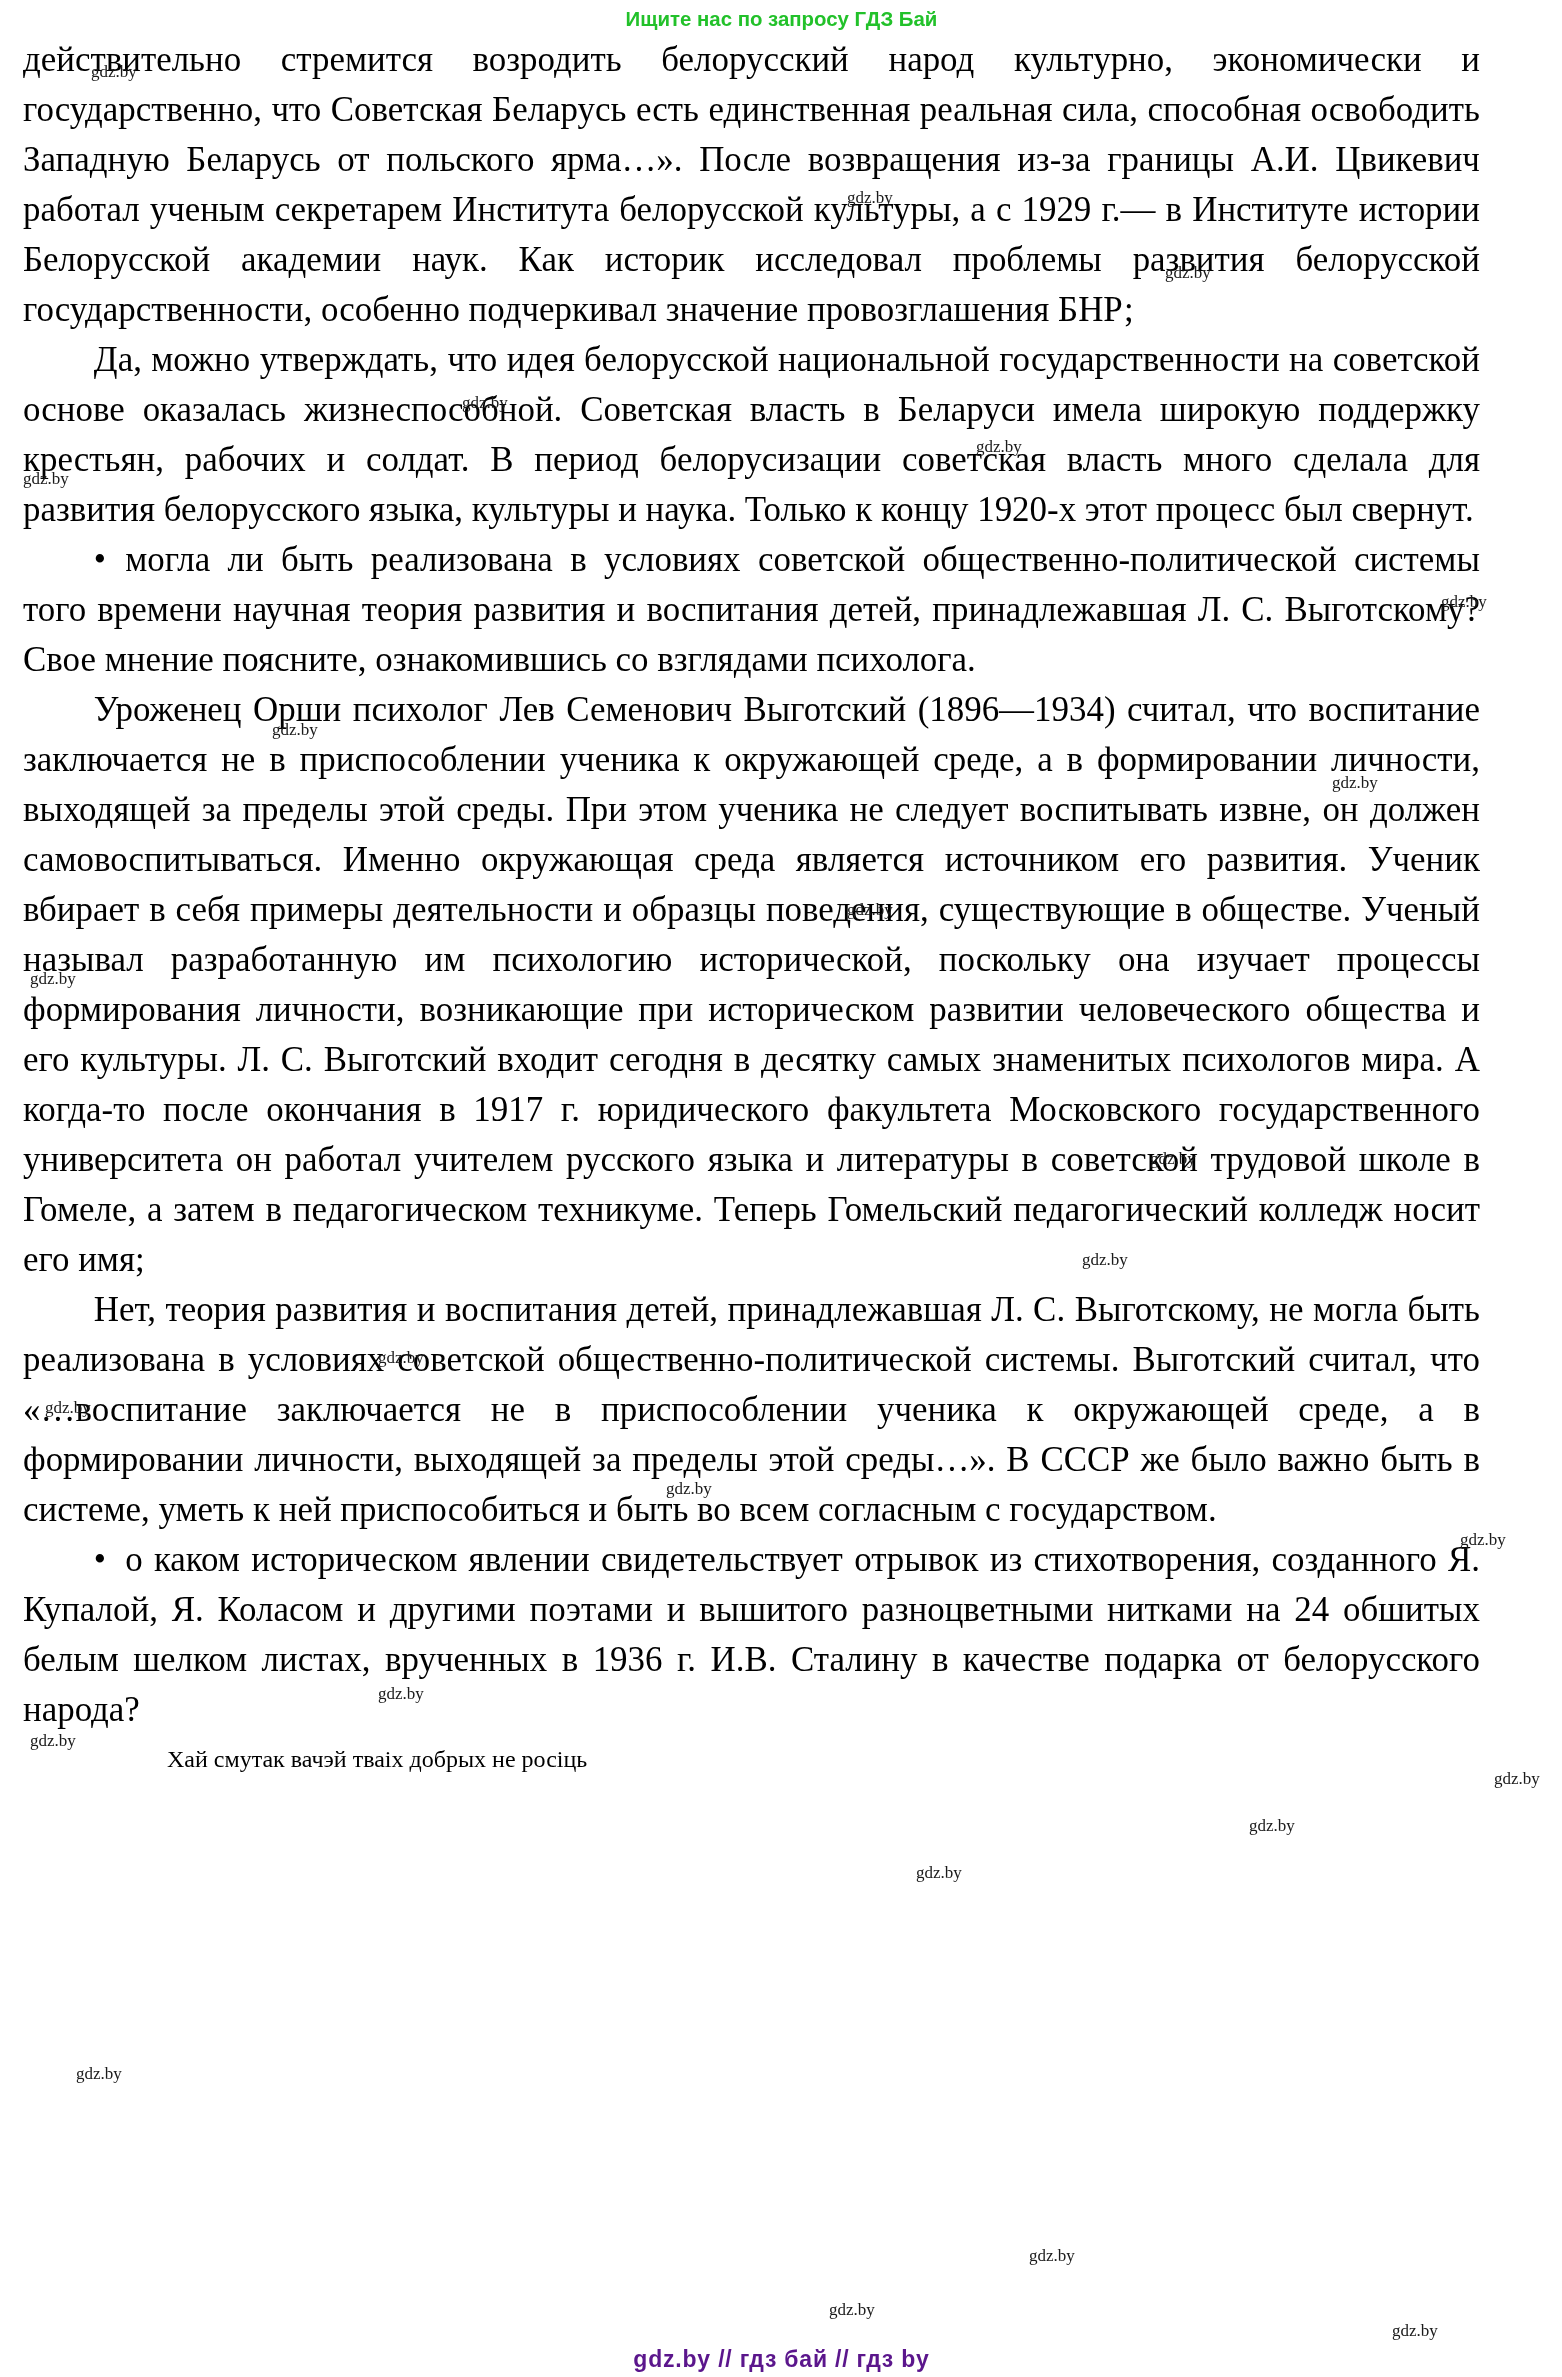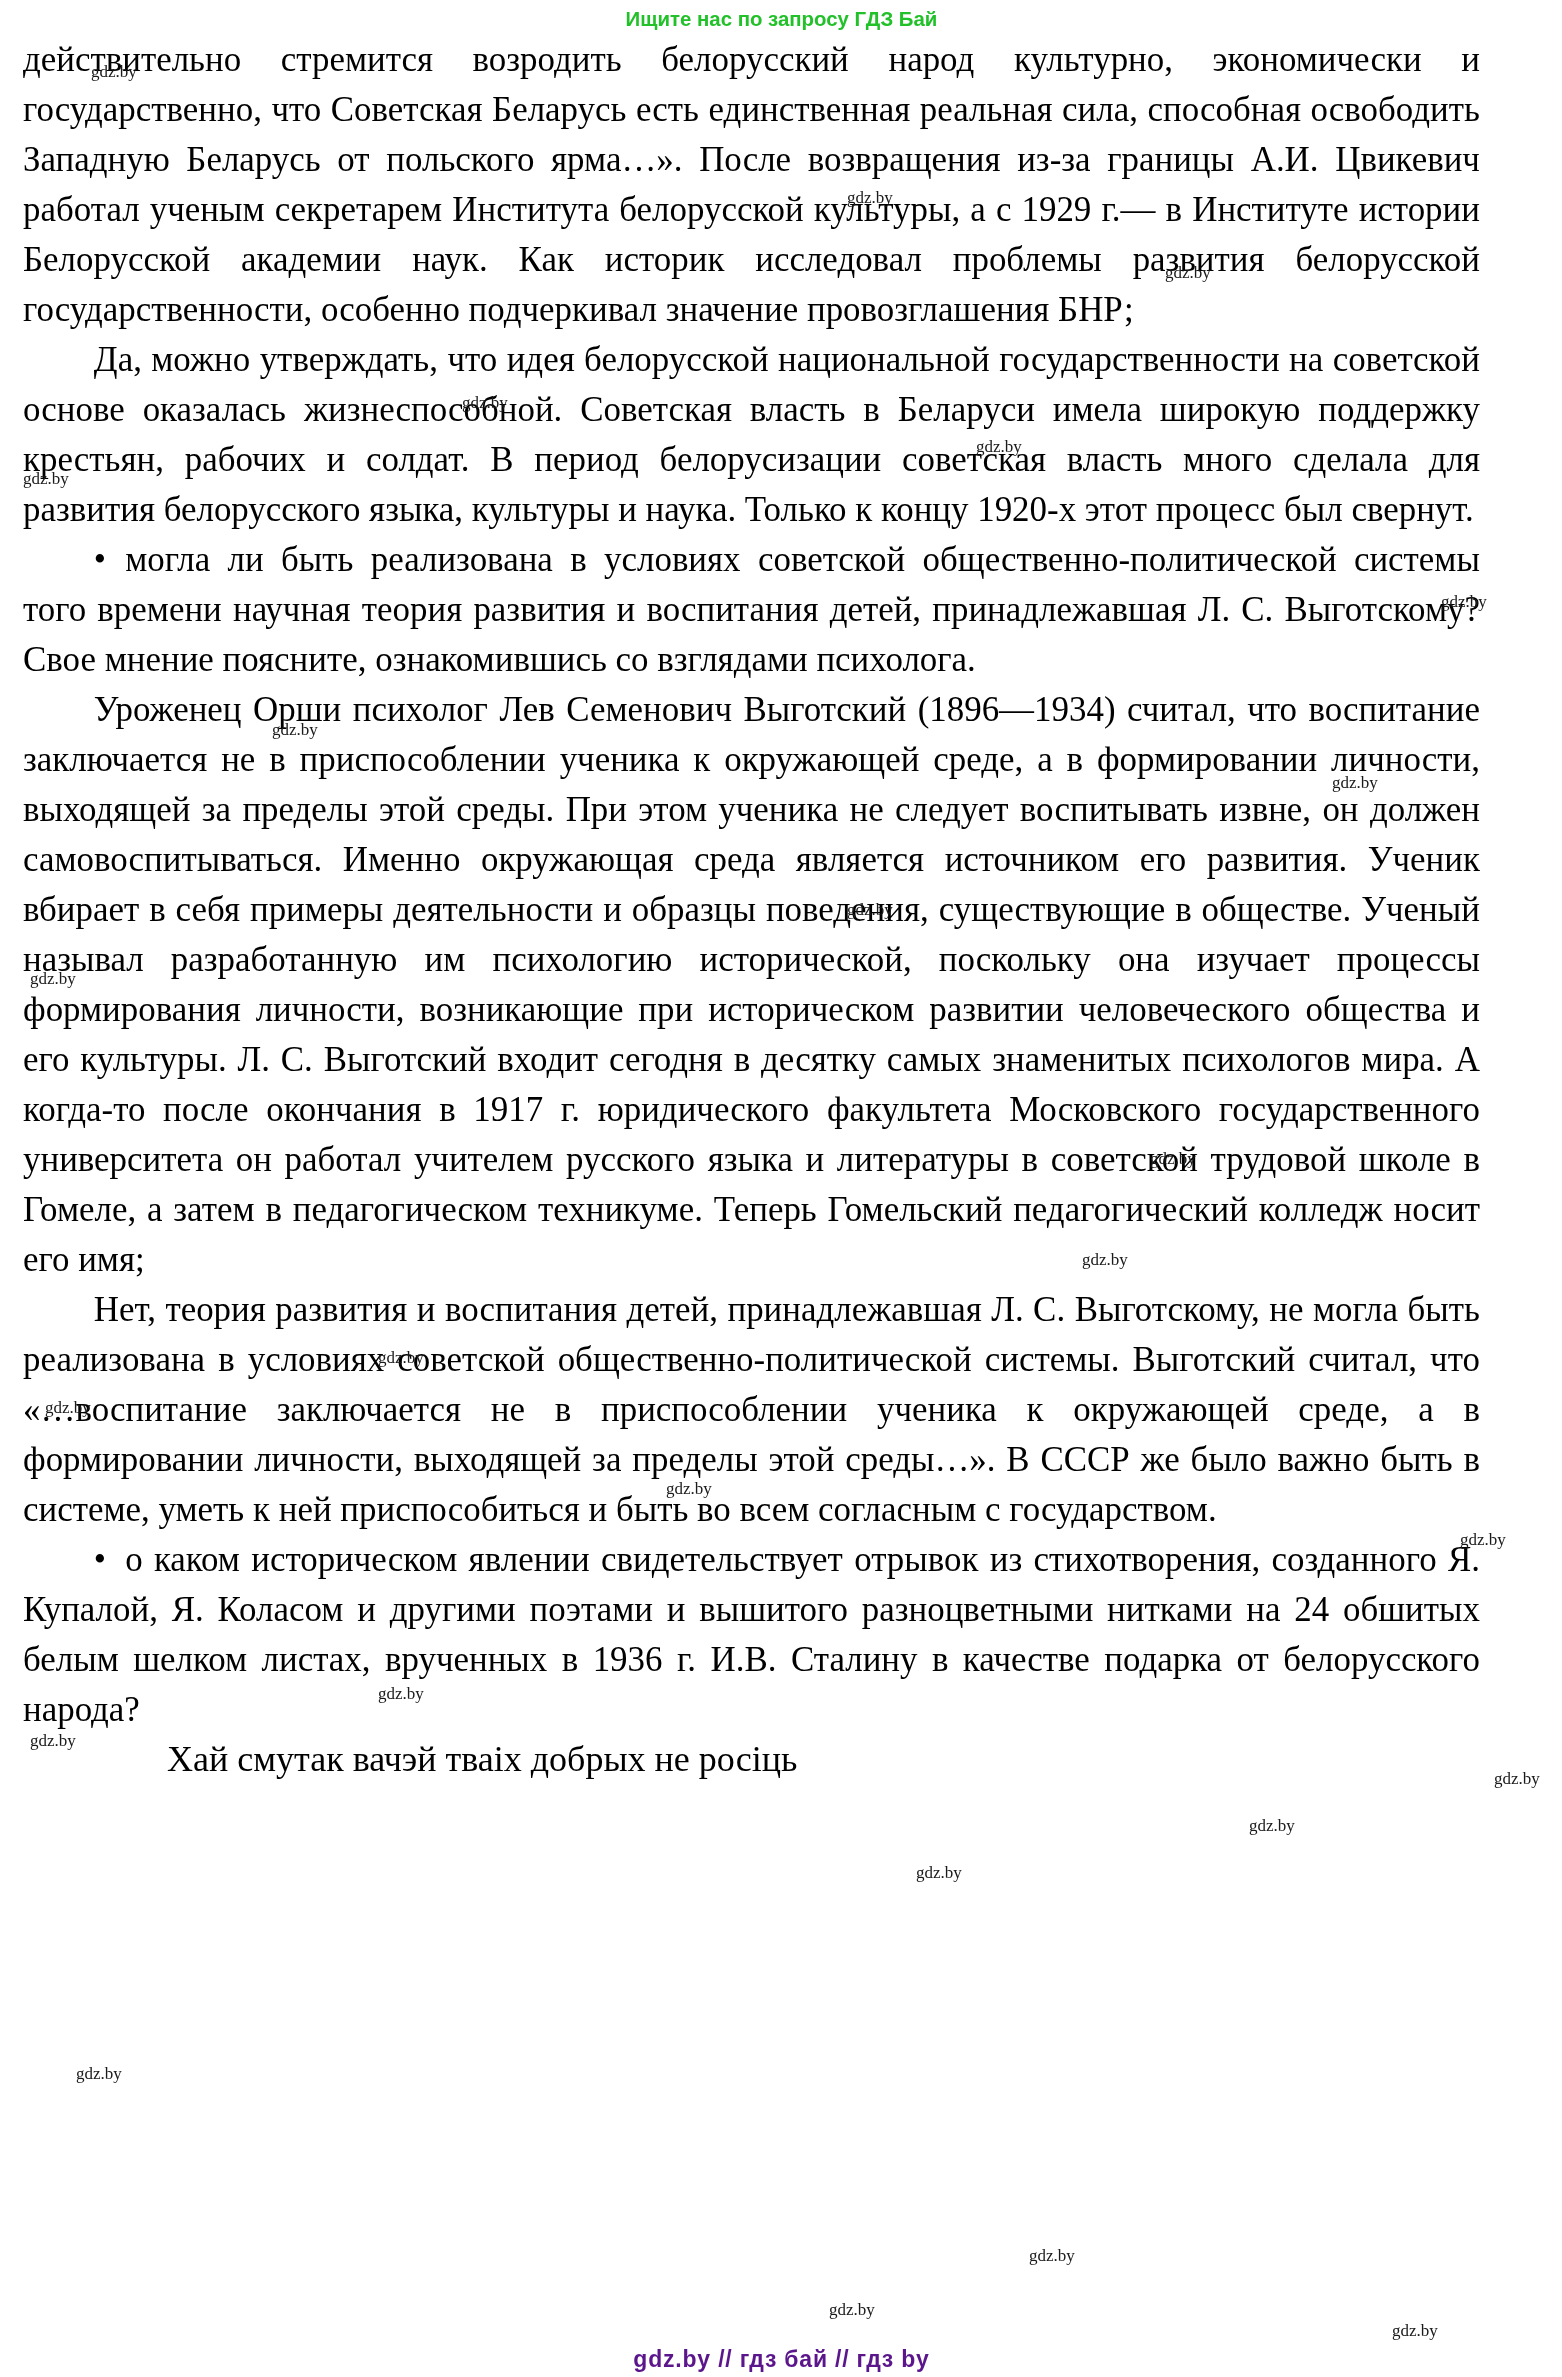--- a/index.html
+++ b/index.html
@@ -52,21 +52,21 @@
     transform: scaleX(0.97);
     transform-origin: left top;
   }
 
   p.indent { text-indent: 73px; }
   p.bullet-para { text-indent: 73px; }
 
   .poem-line {
     margin: 0;
     padding: 0;
-    font-size: 36px;
+    font-size: 24px;
     line-height: 50px;
     text-align: left;
     text-indent: 144px;
     color: #000000;
   }
 
   
   .wm {
     position: absolute;
     font-family: Liberation Serif, serif;

